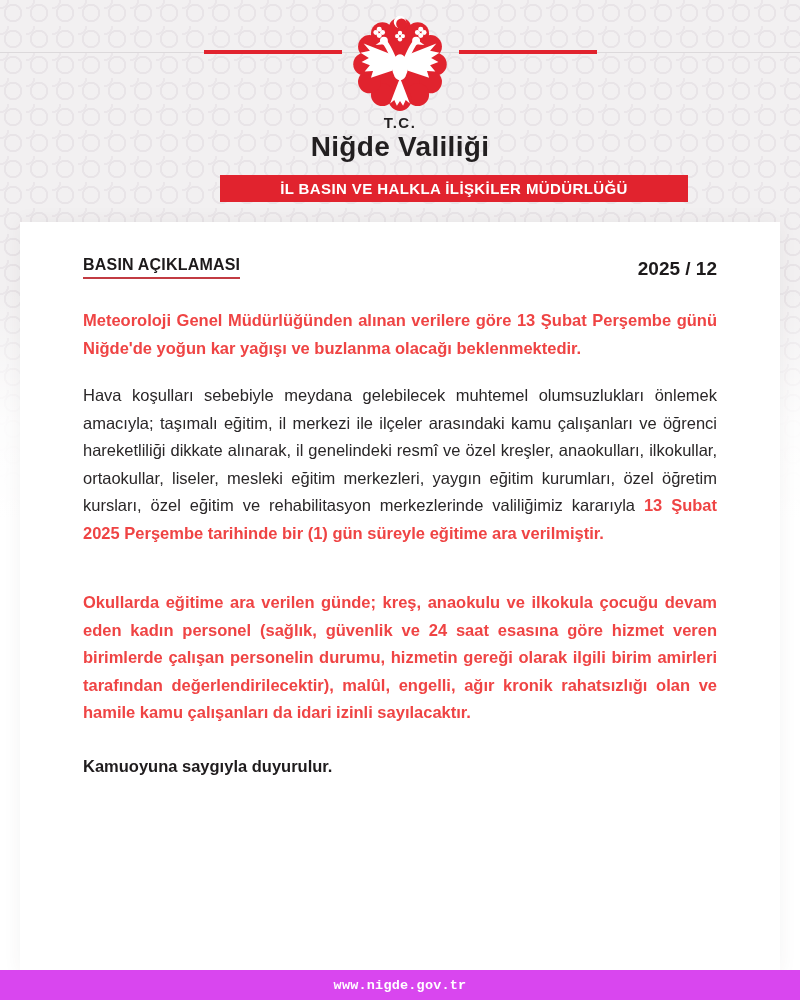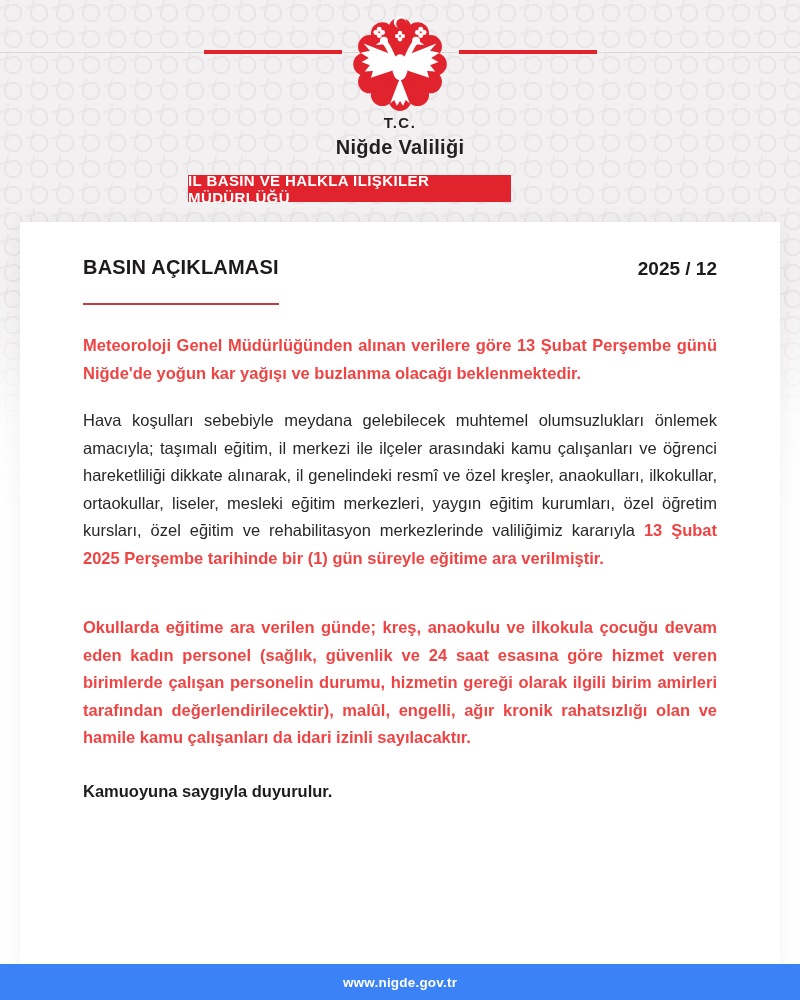--- a/index.html
+++ b/index.html
@@ -24,50 +24,50 @@
       #ffffff 100%);
   }
   
   .thin-rule { position:absolute; top:52px; left:0; width:800px; height:1px; background:#dcd9db; z-index:1; }
   .red-rule { position:absolute; top:50px; height:4px; width:138px; background:#e1232e; z-index:1; }
   .red-rule.left { left:204px; }
   .red-rule.right { left:459px; }
   .emblem { position:absolute; top:6px; left:346px; width:108px; height:108px; z-index:2; }
   .org-block { position:absolute; top:112px; left:0; width:800px; text-align:center; z-index:2; color:#221f20; }
   .org-prefix { font-size:15px; font-weight:700; letter-spacing:1.5px; line-height:22px; }
-  .org-name   { font-size:20px; font-weight:700; letter-spacing:.3px; line-height:26px; }
+  .org-name   { font-size:28px; font-weight:700; letter-spacing:.3px; line-height:26px; }
   .dept-banner {
-    position:absolute; top:175px; left:188px; width:323px; height:27px; z-index:2;
+    position:absolute; top:175px; left:220px; width:468px; height:27px; z-index:2;
     background:#e1232e; color:#ffffff;
     display:flex; align-items:center; justify-content:center;
     font-size:15px; font-weight:700; letter-spacing:.4px;
   }
   
   .card {
     position:absolute; top:222px; left:20px; width:760px; height:750px; z-index:3;
     background:#ffffff;
     box-shadow:0 0 18px rgba(60,50,55,.06);
     padding:34px 63px 0 63px;
   }
   .title-row { display:flex; justify-content:space-between; align-items:flex-start; }
   .doc-title {
-    font-size:20px; font-weight:700; color:#1d1a1b; letter-spacing:.2px;
-    padding-bottom:24px; border-bottom:2px solid #c23b42;
+    font-size:16px; font-weight:700; color:#1d1a1b; letter-spacing:.2px;
+    padding-bottom:3px; border-bottom:2px solid #c23b42;
   }
   .doc-number { font-size:19px; font-weight:700; color:#1d1a1b; padding-top:2px; }
   .body-text { color:#2a2728; font-size:16.5px; line-height:27.5px; text-align:justify; }
   .body-text.bold, .seg-bold { font-weight:700; color:#ef4444; }
   .para-1 { margin-top:27px; }
   .para-2 { margin-top:20px; }
   .para-3 { margin-top:42px; }
   .closing { margin-top:26px; text-align:left; font-weight:700; color:#1f1c1d; }
   
   .footer-bar {
-    position:absolute; left:0; bottom:0; width:800px; height:36px; z-index:4;
-    background:#3b82f6; display:flex; align-items:center; justify-content:center;
+    position:absolute; left:0; bottom:0; width:800px; height:30px; z-index:4;
+    background:#d946ef; display:flex; align-items:center; justify-content:center;font-family:Liberation Mono, monospace;
   }
   .footer-url { color:#ffffff; font-size:13.5px; font-weight:700; letter-spacing:.2px; text-decoration:none; }
 </style>
 </head>
 <body>
 
 <div class="bg-fade"></div>
 
 <div class="thin-rule"></div>
 <div class="red-rule left"></div>

